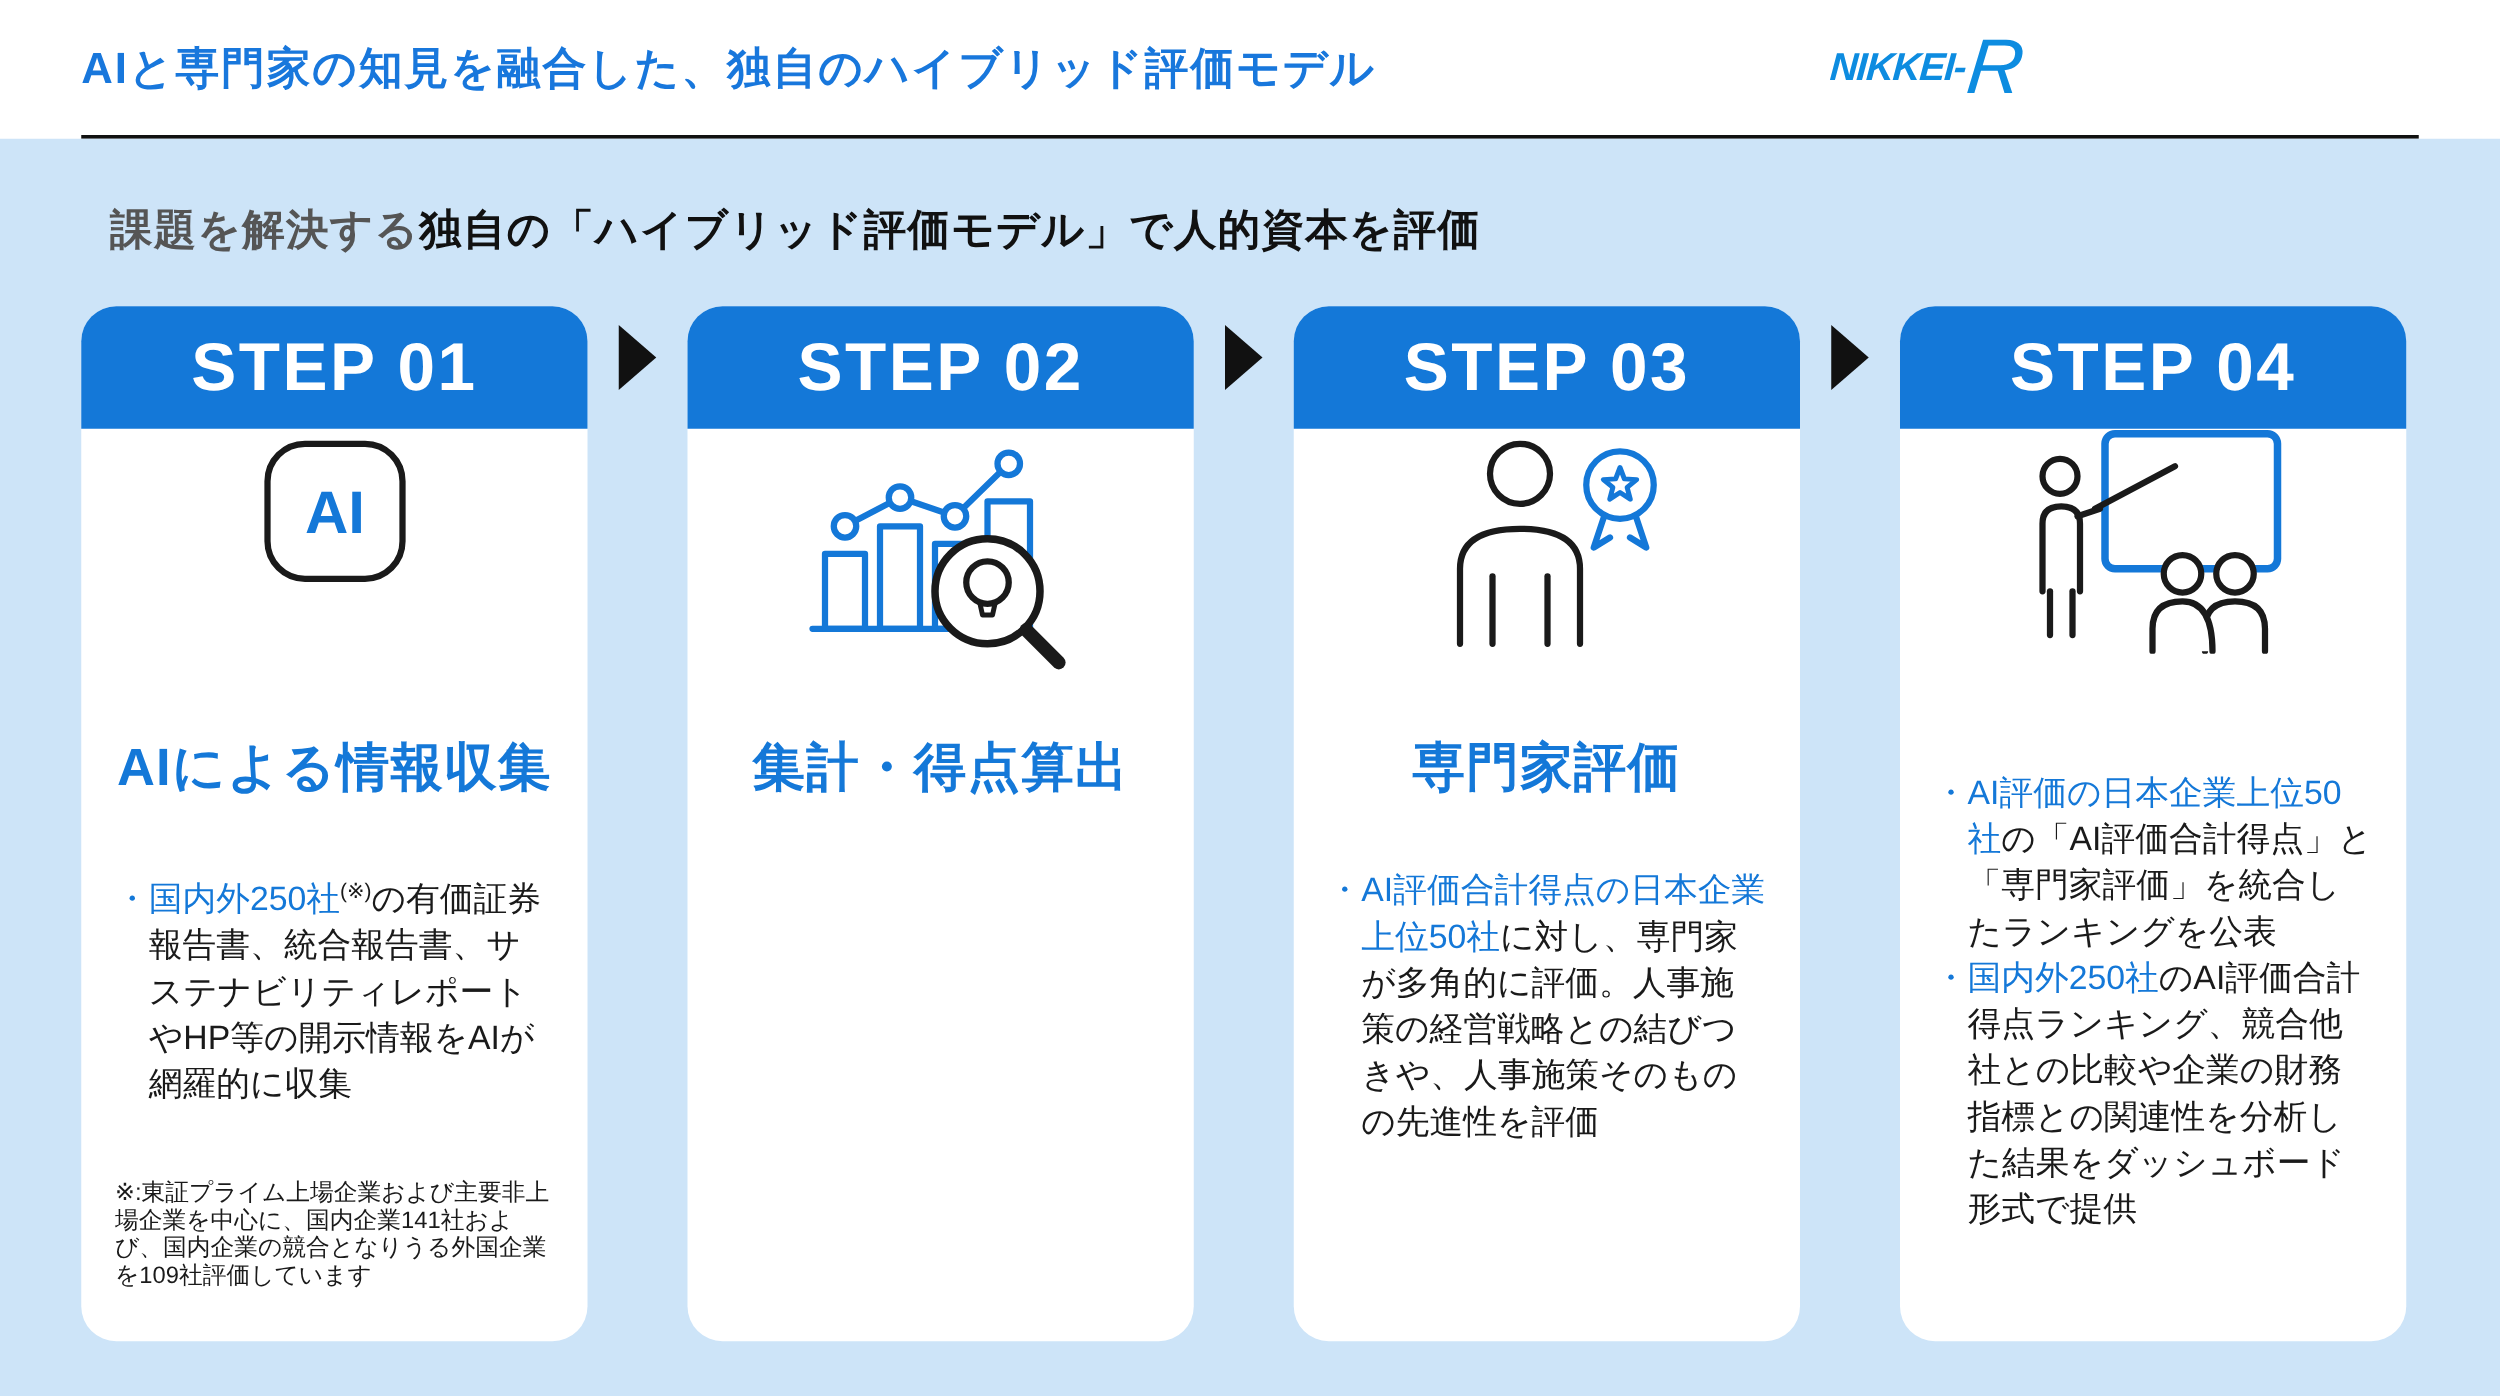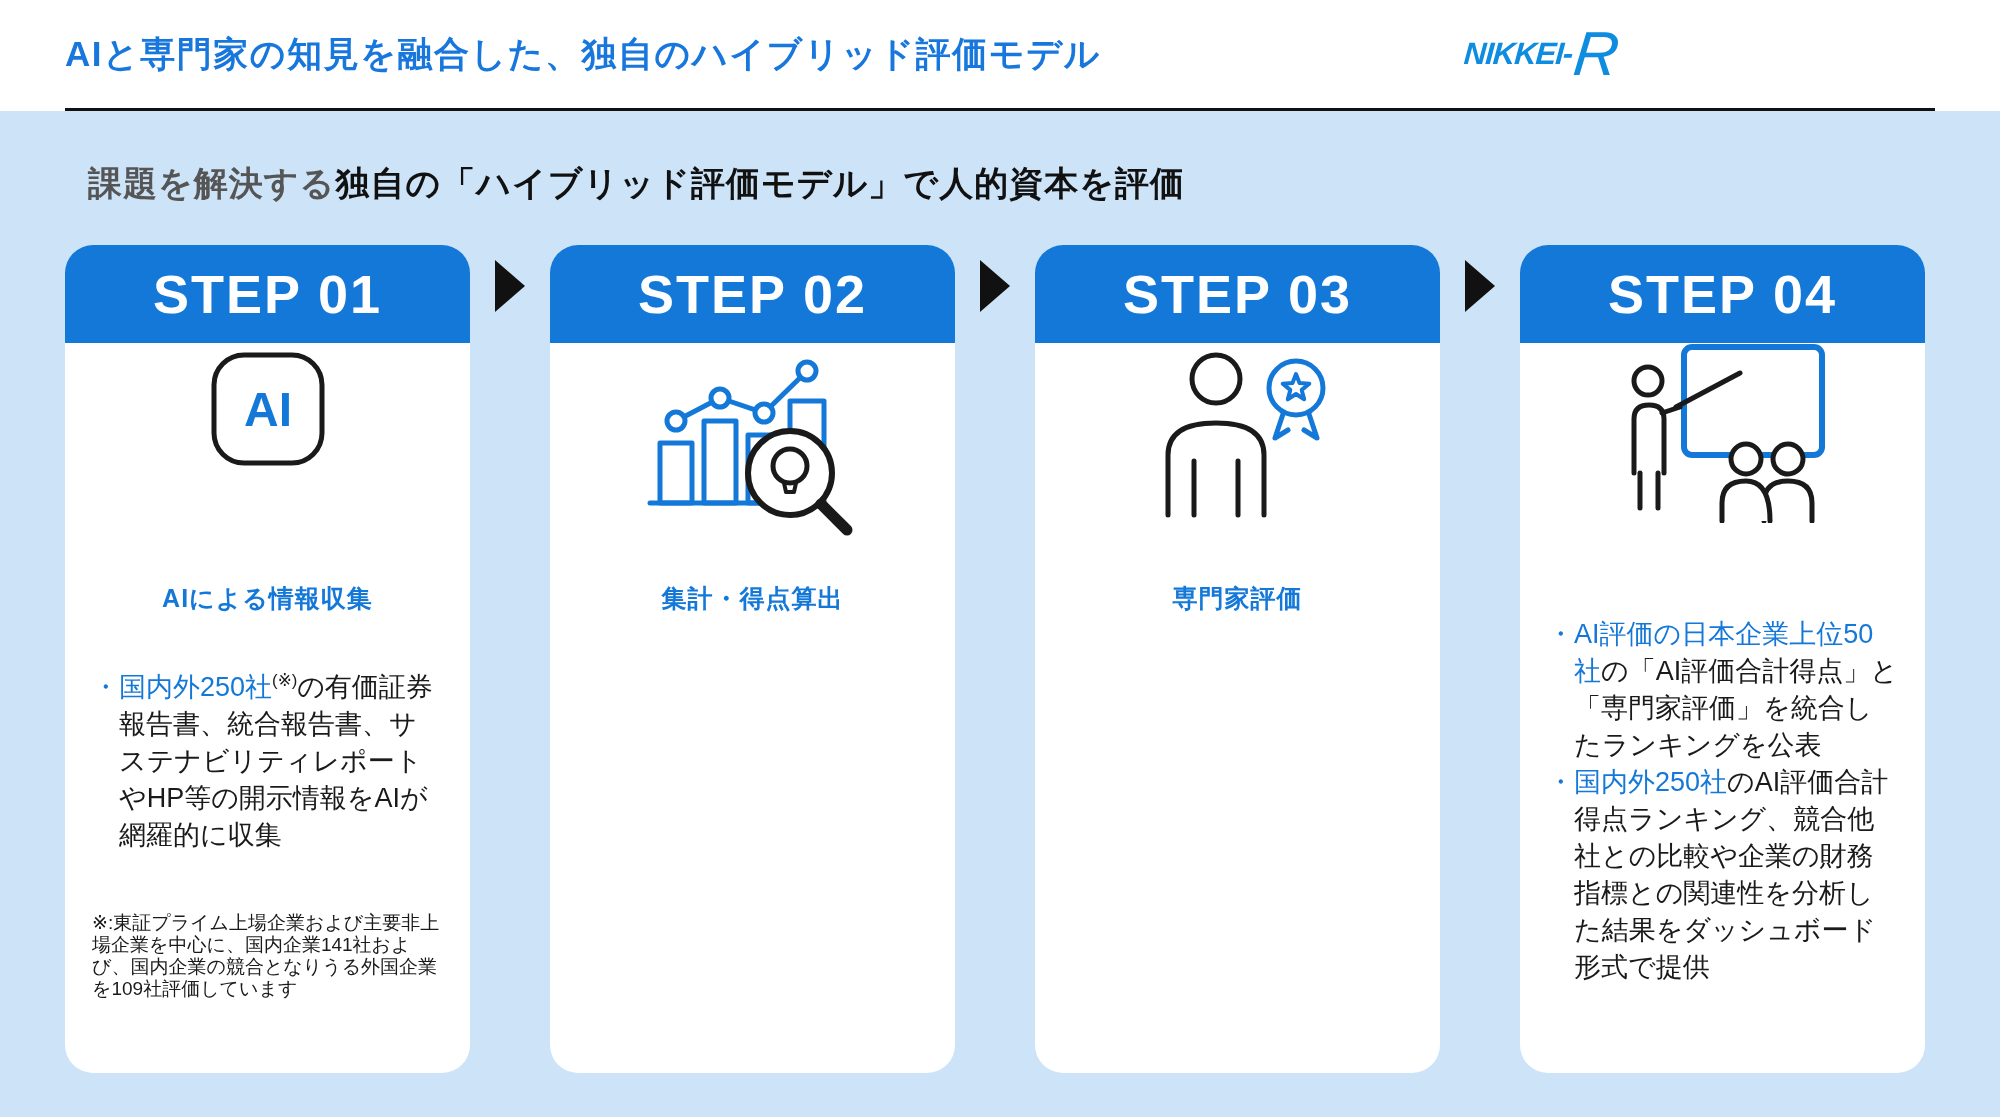--- a/index.html
+++ b/index.html
@@ -30,21 +30,21 @@
   .subtitle{position:absolute;left:88px;top:34px;font-size:34px;font-weight:bold;letter-spacing:1px;margin-top:16px;}
   .subtitle .lead{color:var(--lead_gray);}
   .subtitle .emph{color:#111111;}
 
   
   .card{position:absolute;top:134px;width:405px;height:828px;background:#ffffff;border-radius:28px;}
   .card-head{height:98px;background:var(--accent_blue);border-radius:28px 28px 0 0;
     display:flex;align-items:center;justify-content:center;color:#ffffff;
     font-size:54px;font-weight:bold;letter-spacing:2px;}
   .card-icon{height:232px;display:flex;align-items:flex-start;justify-content:center;}
-  .card-heading{margin:0;text-align:center;font-size:25px;line-height:46px;height:46px;
+  .card-heading{margin:16px;text-align:center;font-size:42px;line-height:46px;height:46px;
     font-weight:bold;color:var(--accent_blue);letter-spacing:1px;}
   .card-body{padding:41px 27px 0 27px;font-size:27px;line-height:37px;color:var(--text_dark);}
   p.bullet{margin:0;padding-left:27px;text-indent:-27px;}
   .acc{color:var(--accent_blue);font-weight:normal;}
   sup.note{font-size:0.62em;vertical-align:super;}
   .footnote{margin:58px 0 0 0;font-size:19px;line-height:22px;padding-left:0;text-indent:0;}
 
   
   .arrow{position:absolute;top:149px;width:0;height:0;
     border-top:26px solid transparent;border-bottom:26px solid transparent;
@@ -135,20 +135,23 @@
           <path d="M40,172 L40,112 Q40,80 88,80 Q136,80 136,112 L136,172" class="st-blk"></path>
           <line x1="66" y1="118" x2="66" y2="172" class="st-blk"></line>
           <line x1="110" y1="118" x2="110" y2="172" class="st-blk"></line>
           <path d="M156,68 L147,95 L160,87" class="st-blu"></path>
           <path d="M180,68 L189,95 L176,87" class="st-blu"></path>
           <circle cx="168" cy="45" r="27" class="st-blu-f"></circle>
           <polygon points="168,31 171.5,40.1 181.3,40.7 173.7,46.9 176.2,56.3 168,51 159.8,56.3 162.3,46.9 154.7,40.7 164.5,40.1" class="st-blu" style="stroke-width:4"></polygon>
         </svg>
       </div>
       <h2 class="card-heading">専門家評価</h2>
+      <div class="card-body">
+        <p class="bullet"><span class="acc">・AI評価合計得点の日本企業上位50社</span><span>に対し、専門家が多角的に評価。人事施策の経営戦略との結びつきや、人事施策そのものの先進性を評価</span></p>
+      </div>
     </article>
 
     <div class="arrow" style="left:1465px"></div>
 
     <article class="card" style="left:1520px">
       <div class="card-head">
         <span>STEP 04</span>
       </div>
       <div class="card-icon">
         <svg width="210" height="180" viewBox="0 0 210 180" aria-hidden="true">

